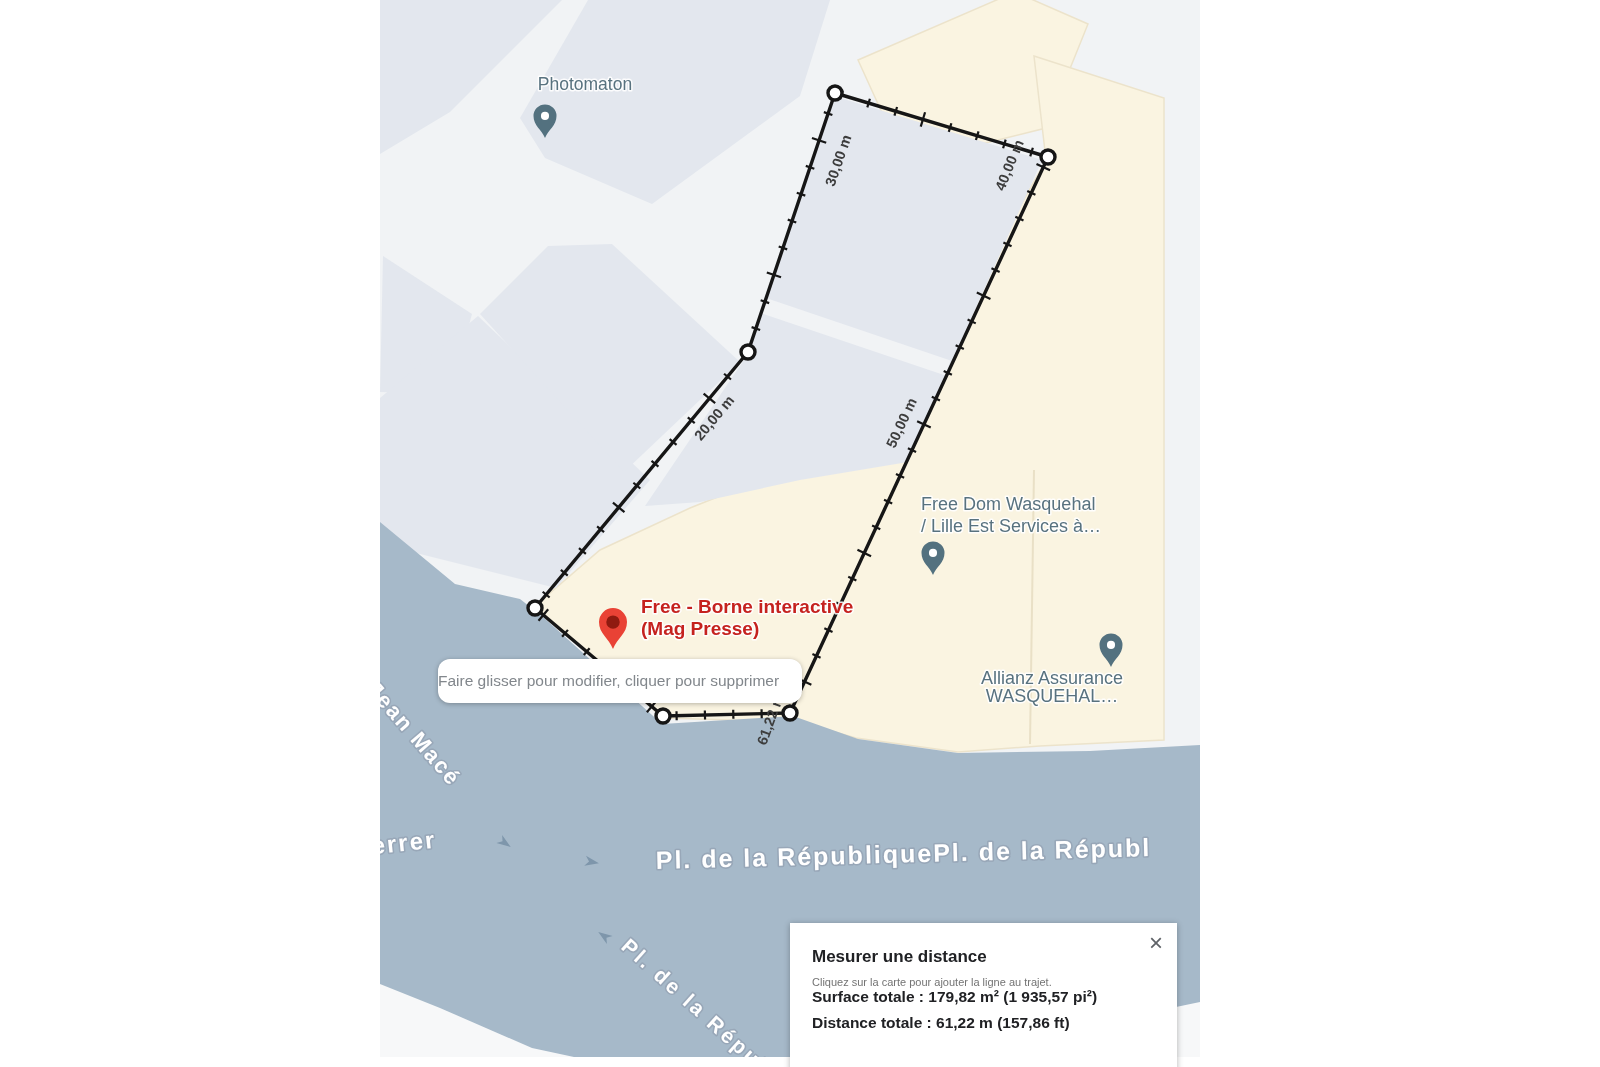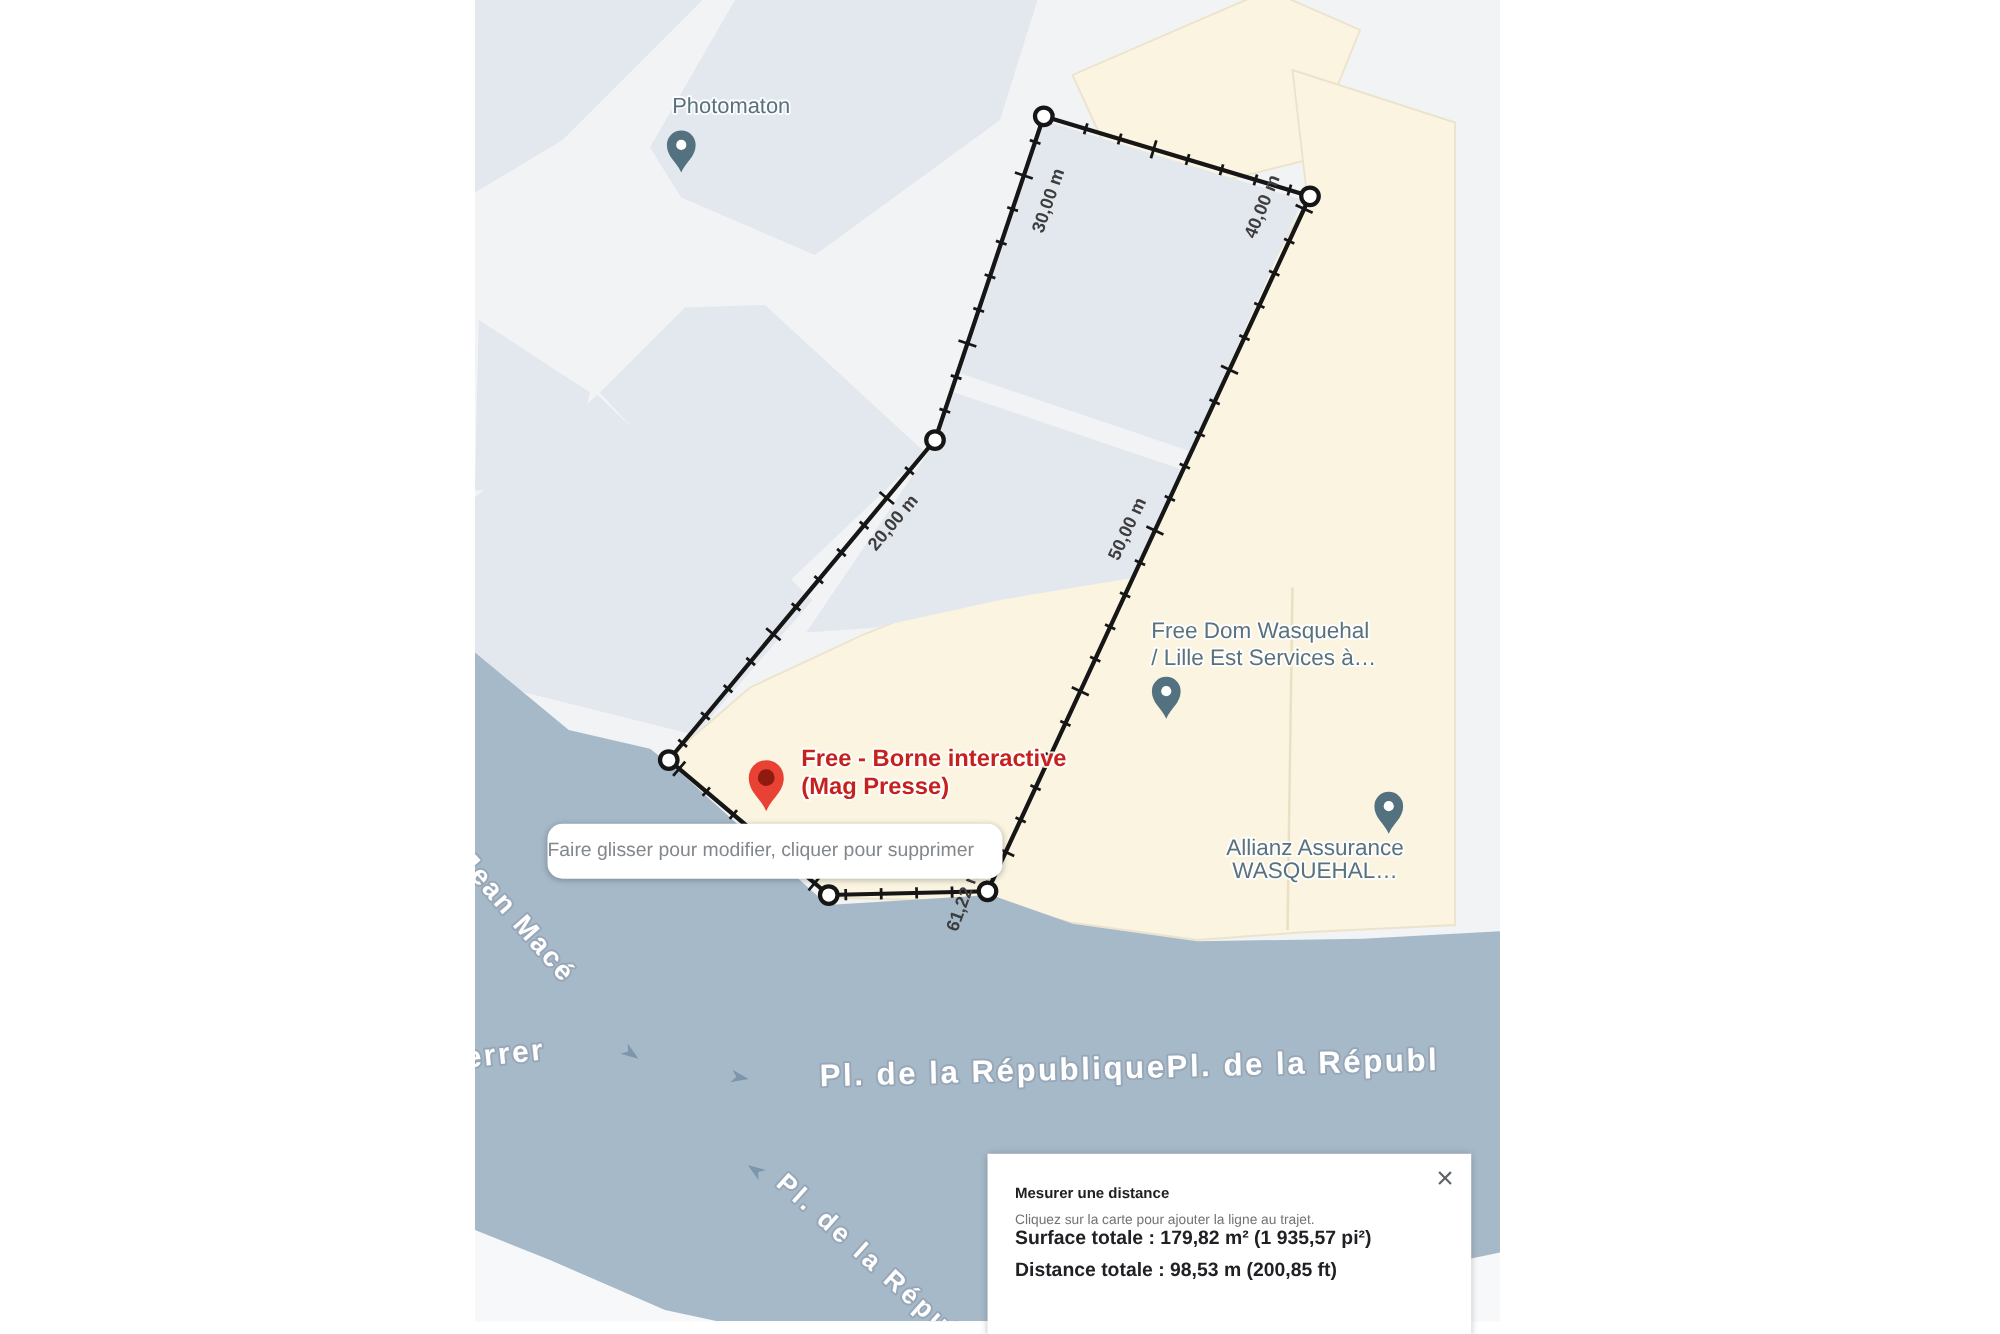--- a/index.html
+++ b/index.html
@@ -11,21 +11,21 @@
   .tick{stroke:#161616;stroke-width:2.2;}
   .vertex{fill:#ffffff;stroke:#161616;stroke-width:3.4;}
   .dlabel{fill:#3d3d3d;font-size:14.5px;font-weight:700;text-anchor:middle;}
   .poilabel{paint-order:stroke;stroke:rgba(255,255,255,0.88);stroke-width:3px;stroke-linejoin:round;}
   .tooltip{position:absolute;left:33px;top:659px;width:364px;height:44px;background:#ffffff;border-radius:12px;
            box-shadow:0 1px 5px rgba(0,0,0,0.28);display:flex;align-items:center;justify-content:flex-start;
            font-size:15.5px;color:#82878c;white-space:nowrap;margin-left:25px;}
   .panel{position:absolute;left:790px;top:923px;width:387px;height:170px;background:#ffffff;
          box-shadow:0 1px 6px rgba(0,0,0,0.3);box-sizing:border-box;padding:24px 22px 0 22px;}
   .panel .close{position:absolute;right:14px;top:8px;font-size:24px;line-height:24px;color:#5f6368;cursor:pointer;}
-  .p-title{font-size:12px;font-weight:700;color:#202124;margin-bottom:9px;}
+  .p-title{font-size:17px;font-weight:700;color:#202124;margin-bottom:9px;}
   .p-sub{font-size:11px;color:#737373;}
   .p-line1,.p-line2{font-size:15.5px;font-weight:700;color:#202124;margin-bottom:8px;}
 </style>
 </head>
 <body>
 
 <div class="stage">
   <div class="map">
     <svg id="map-svg" viewBox="380 0 820 1057" width="820" height="1057" xmlns="http://www.w3.org/2000/svg">
 
@@ -166,15 +166,15 @@
     <div class="tooltip">
       <span>Faire glisser pour modifier, cliquer pour supprimer</span>
     </div>
   </div>
 
   <div class="panel">
     <span class="close">×</span>
     <div class="p-title">Mesurer une distance</div>
     <div class="p-sub">Cliquez sur la carte pour ajouter la ligne au trajet.</div>
     <div class="p-line1">Surface totale : 179,82 m² (1 935,57 pi²)</div>
-    <div class="p-line2">Distance totale : 98,53 m (200,85 ft)</div>
+    <div class="p-line2">Distance totale : 61,22 m (157,86 ft)</div>
   </div>
 </div>
 
 </body></html>

